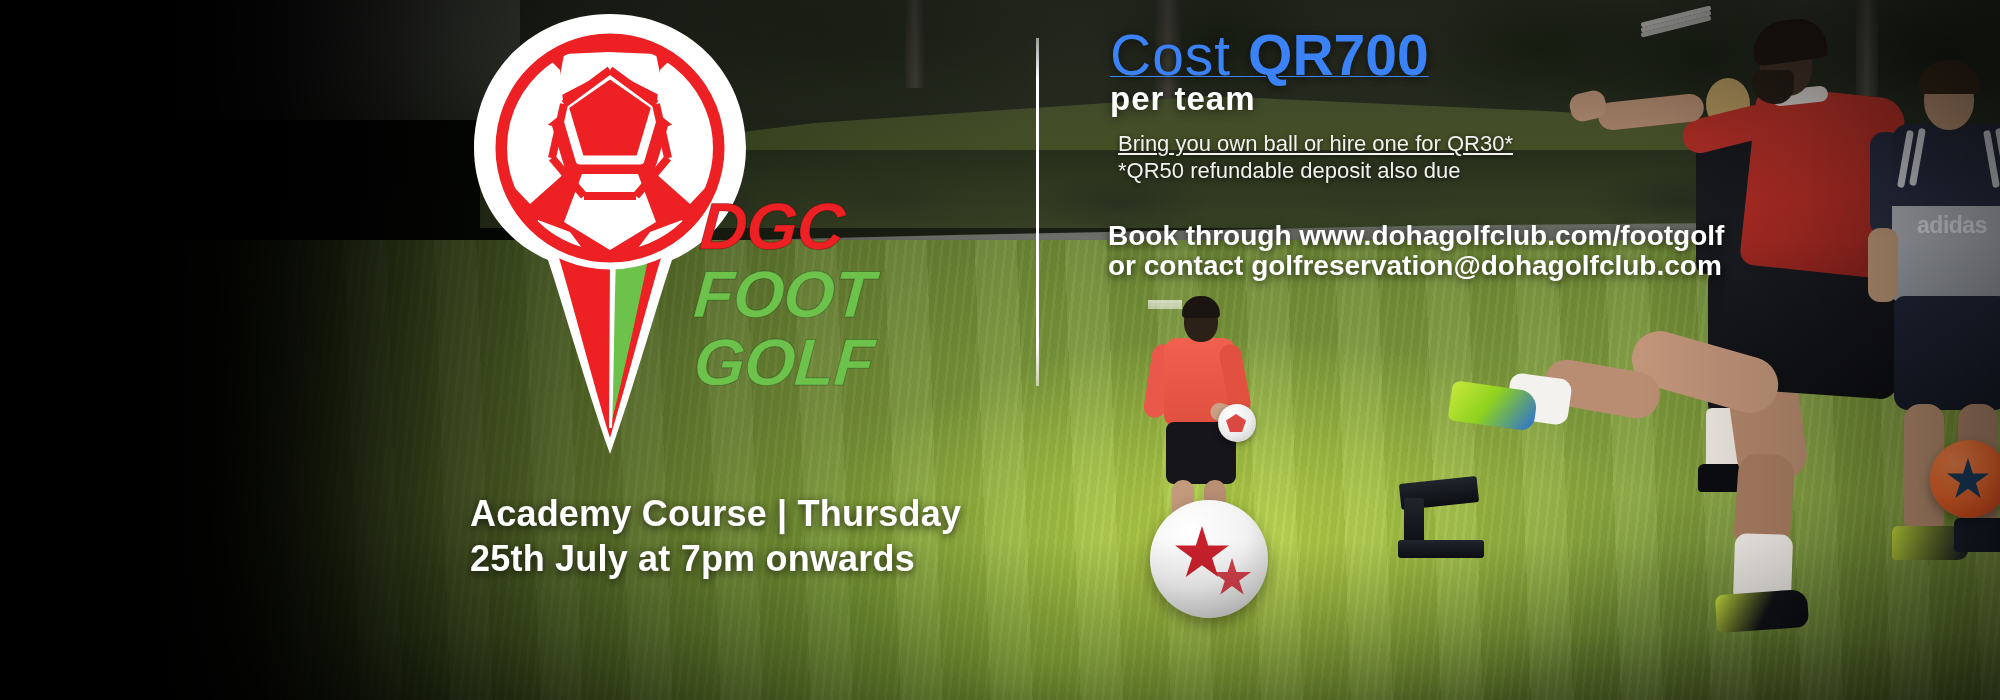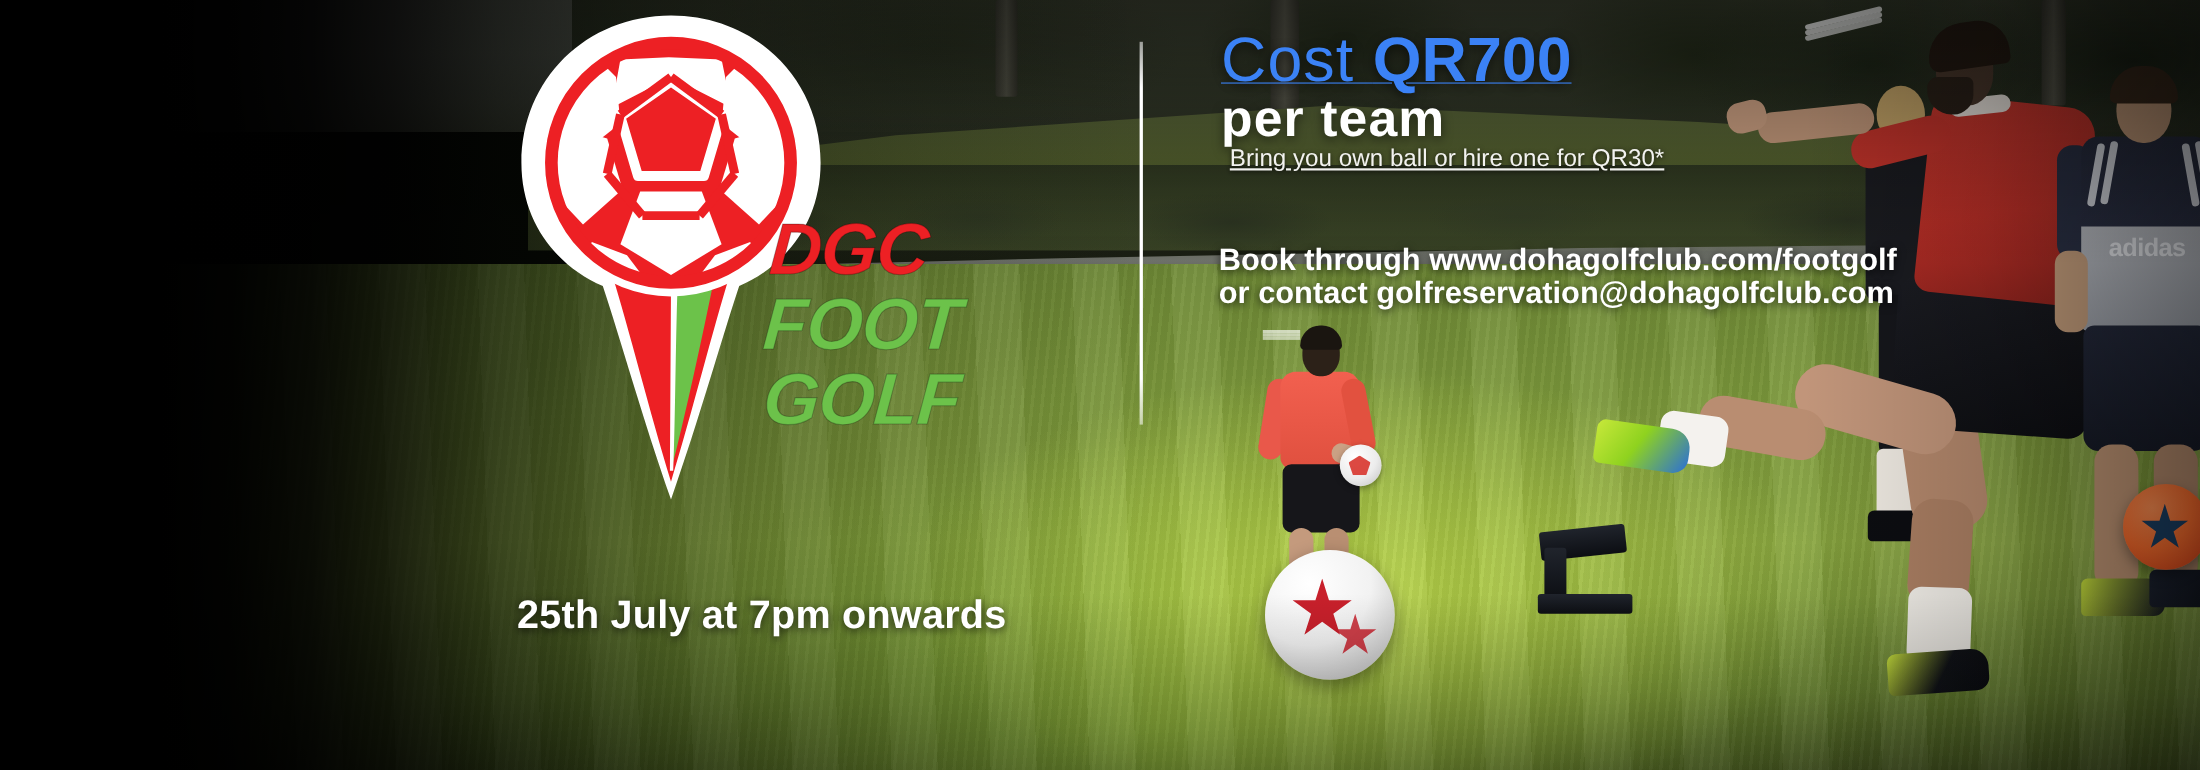--- a/index.html
+++ b/index.html
@@ -273,21 +273,21 @@
   .cost-light {
     font-size:57px; font-weight:300; letter-spacing:1px;
     font-family:"Liberation Sans", sans-serif;
   }
   .cost-bold {
     font-size:57px; font-weight:bold; letter-spacing:0px;
     font-family:"Liberation Sans", sans-serif;
   }
   #per-team {
     position:absolute; left:1110px; top:80px;
-    font-size:47px; font-weight:bold; letter-spacing:1px;
+    font-size:33px; font-weight:bold; letter-spacing:1px;
     color:#fff; white-space:nowrap;
     text-shadow:0 2px 10px rgba(0,0,0,.55);
   }
   #note1, #note2 {
     position:absolute; left:1118px;
     font-size:22px; font-weight:400; color:#f2f2ef;
     white-space:nowrap; text-shadow:0 1px 5px rgba(0,0,0,.75);
   }
   #note1 { top:131px;text-decoration:underline; }
   #note2 { top:158px; }
@@ -463,25 +463,27 @@
       <circle cx="150" cy="140" r="118" fill="none" stroke="#ffffff" stroke-width="7"></circle>
     </svg>
   </div>
 
   <div id="wordmark">
     <div class="wm-line" id="wm-dgc">DGC</div>
     <div class="wm-line" id="wm-foot">FOOT</div>
     <div class="wm-line" id="wm-golf">GOLF</div>
   </div>
 
+  <div class="txt" id="eventline1">Academy Course  |  Thursday</div>
   <div class="txt" id="eventline2">25th July at 7pm onwards</div>
 
   <div id="divider"></div>
 
   <div id="cost-line">
     <span class="cost-light">Cost </span><span class="cost-bold">QR700</span>
   </div>
   <div class="txt" id="per-team">per team</div>
   <div class="txt" id="note1">Bring you own ball or hire one for QR30*</div>
+  <div class="txt" id="note2">*QR50 refundable deposit also due</div>
   <div class="txt" id="book1">Book through www.dohagolfclub.com/footgolf</div>
   <div class="txt" id="book2">or contact golfreservation@dohagolfclub.com</div>
 
 </div>
 
 </body></html>

